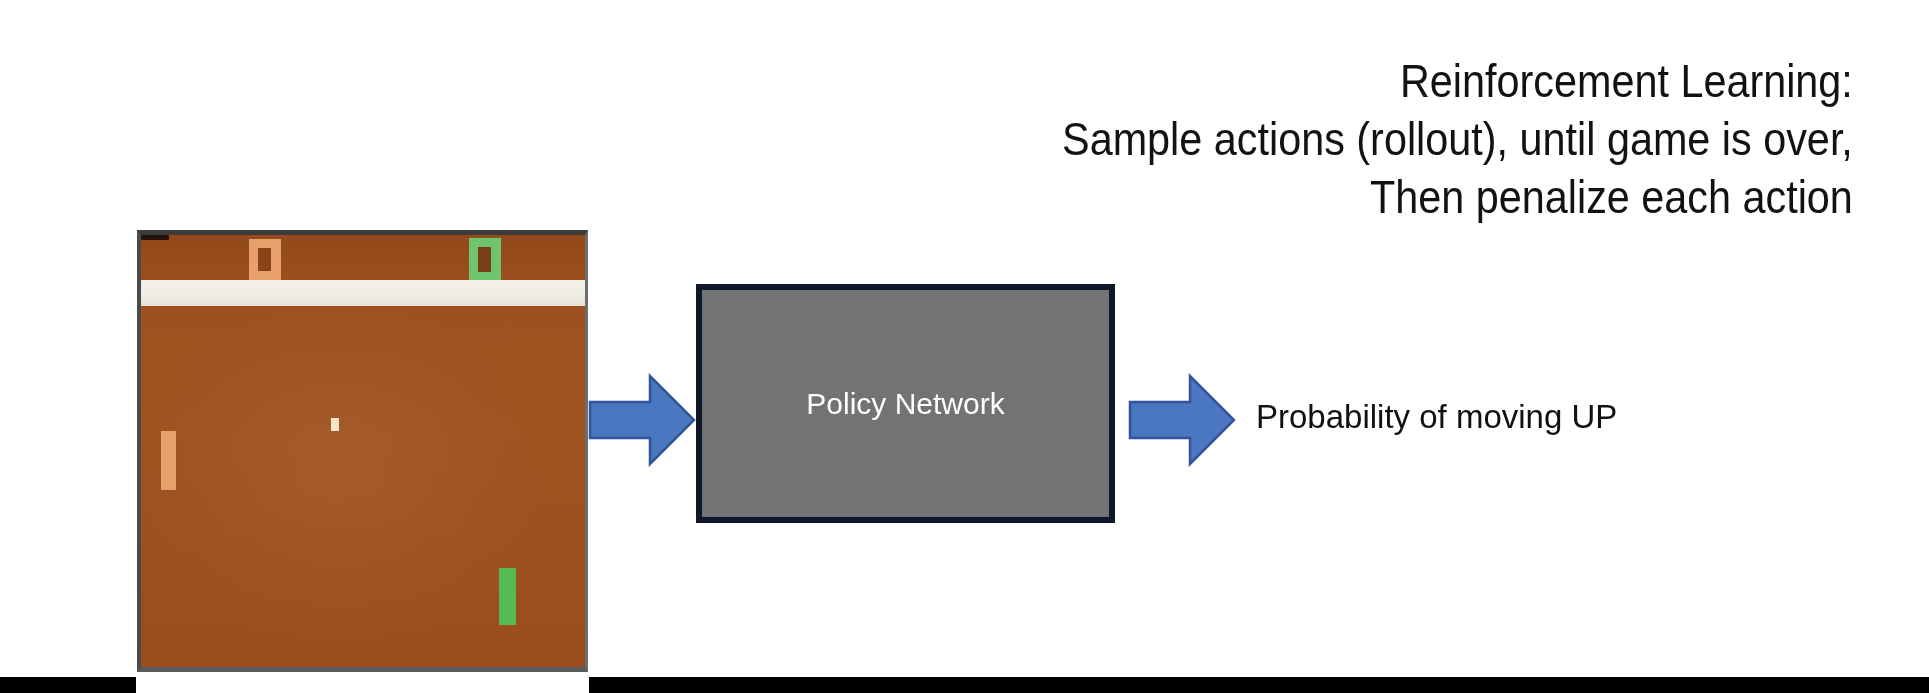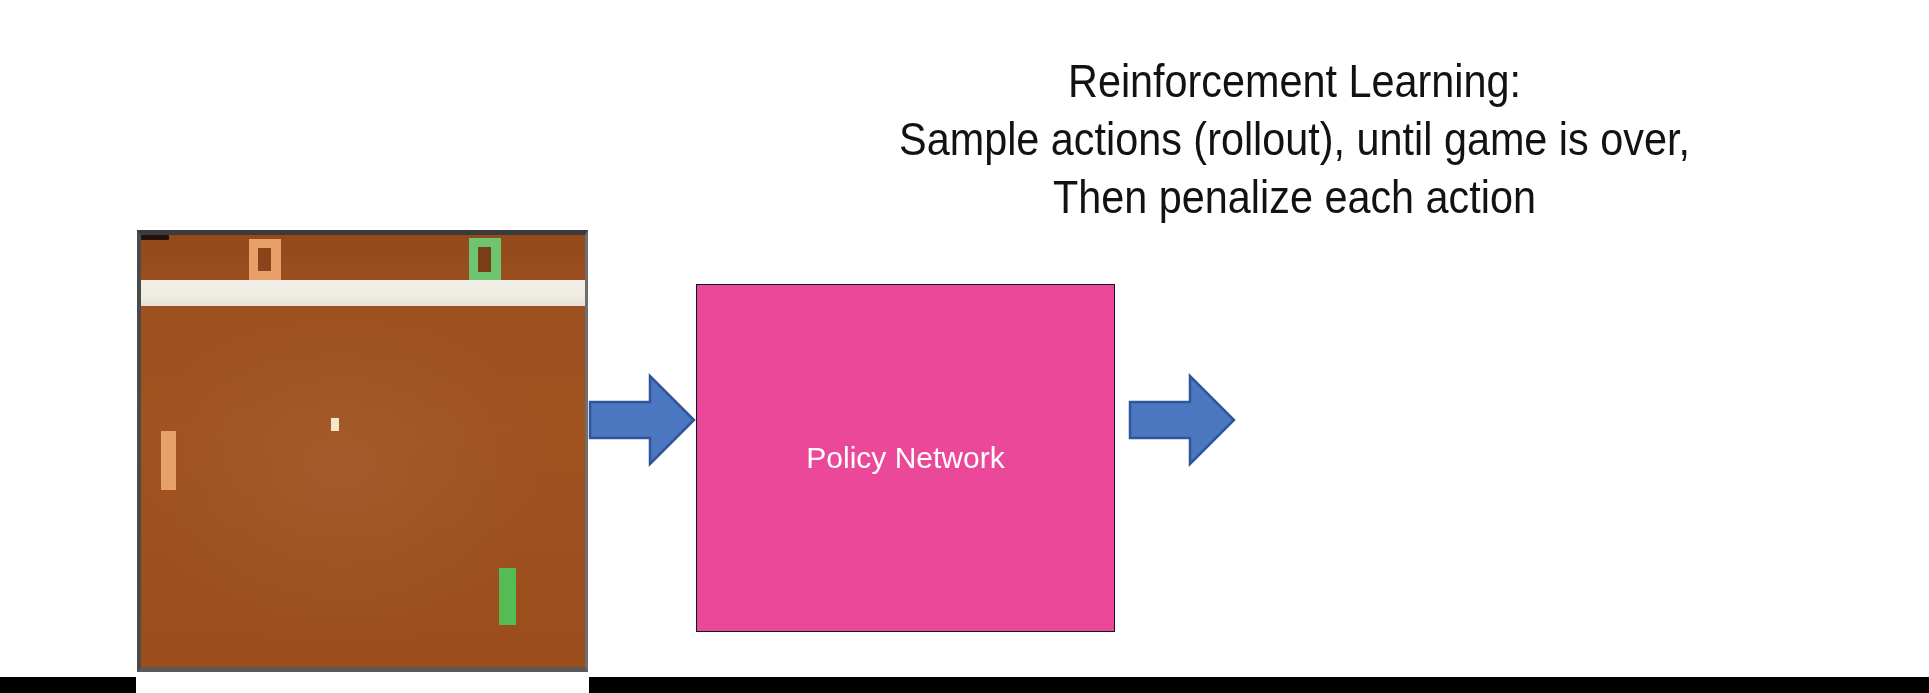--- a/index.html
+++ b/index.html
@@ -132,43 +132,43 @@
     height: 13px;
     background: #f5e6c8;
   }
 
   
   #heading-block {
     position: absolute;
     left: 660px;
     top: 52px;
     width: 1269px;
-    text-align: center;
+    text-align: right;
     color: #121212;
     font-family: "Liberation Sans Narrow", "Liberation Sans", sans-serif;
     font-size: 47px;
     line-height: 58px;
     letter-spacing: 0px;
   }
   #heading-block .hline {
     display: block;
     transform: scaleX(0.88);
     transform-origin: center center;
     white-space: nowrap;
   }
 
   
   #policy-box {
     position: absolute;
     left: 696px;
     top: 284px;
     width: 419px;
-    height: 348px;
-    background: #ec4899;
-    border: 1px solid #0f172a;
+    height: 239px;
+    background: #737373;
+    border: 6px solid #0f172a;
     box-sizing: border-box;
   }
   #policy-label {
     position: absolute;
     left: 0; right: 0;
     top: 50%;
     transform: translateY(-50%);
     text-align: center;
     color: #ffffff;
     font-size: 30px;
@@ -252,17 +252,18 @@
   </svg>
 
   <div id="policy-box">
     <div id="policy-label">Policy Network</div>
   </div>
 
   <svg id="arrow-out" class="arrow-shape" viewBox="0 0 108 96">
     <polygon points="2,30 62,30 62,4 106,48 62,92 62,66 2,66" fill="#4a77c0" stroke="#31559a" stroke-width="2.5" stroke-linejoin="miter"></polygon>
   </svg>
 
+  <div id="output-label">Probability of moving UP</div>
 
   <div id="bottom-bar-left"></div>
   <div id="bottom-bar-right"></div>
 
 </div>
 
 </body></html>

